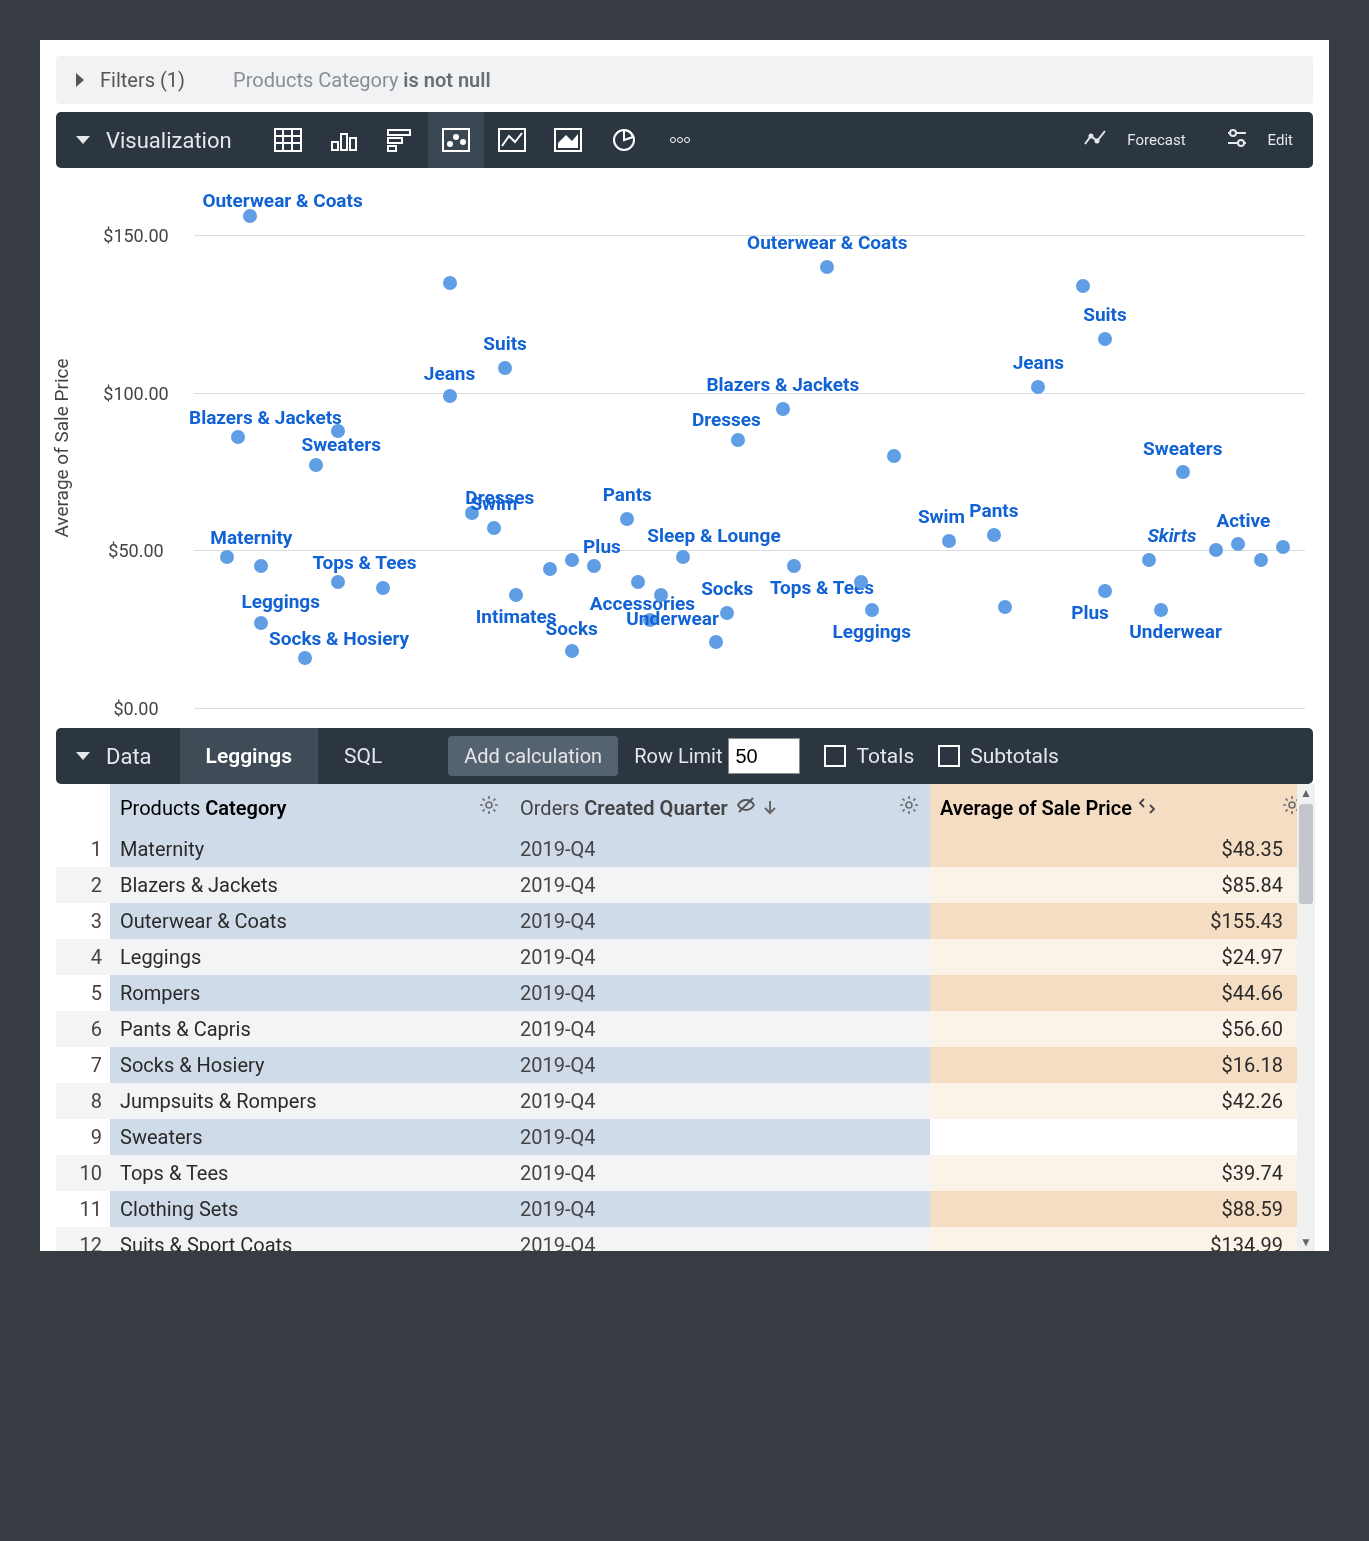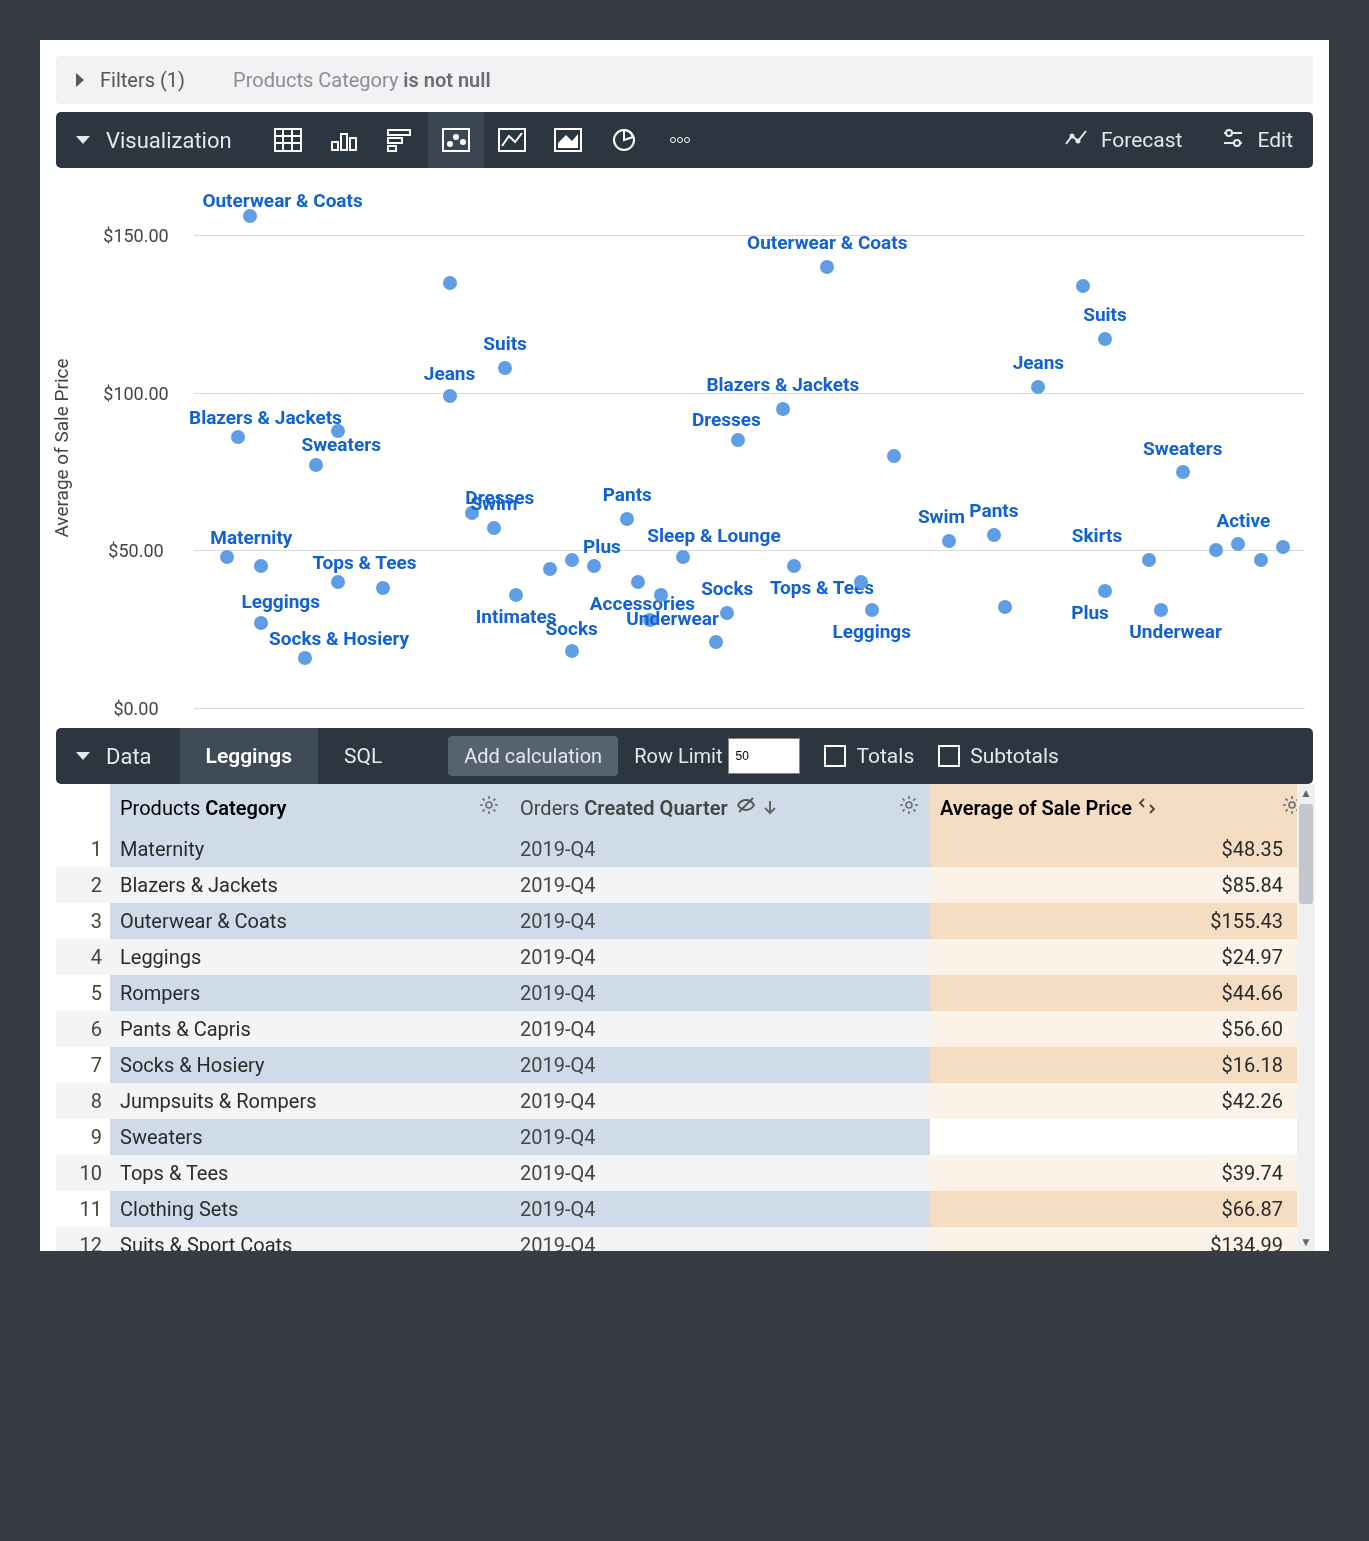--- a/index.html
+++ b/index.html
@@ -58,21 +58,21 @@
   }
   .vis-bar .title, .data-bar .title { font-size: 22px; margin-right: 28px; }
   .icon-btn {
     width: 56px; height: 56px;
     display:flex; align-items:center; justify-content:center;
     cursor: pointer;
   }
   .icon-btn.active { background: #3a4752; }
   .icon-btn svg { stroke:#fff; fill:none; }
   .vis-right { margin-left:auto; display:flex; align-items:center; gap:40px;}
-  .vis-right .btn { display:flex; align-items:center; gap:13px; cursor:pointer; font-size:21px;}
+  .vis-right .btn { display:flex; align-items:center; gap:20px; cursor:pointer; font-size:15px;}
   .forecast-icon svg, .settings-icon svg { stroke:#e5e7ea; }
 
   
   .chart-area {
     margin: 20px 24px 20px 44px;
     position: relative;
   }
   .ylabel {
     position: absolute;
     left: -34px; top: 50%;
@@ -97,21 +97,21 @@
     white-space:nowrap;
     transform:translate(-50%,-0%);
   }
 
   
   .data-bar { margin-top:8px; }
   .data-tab { padding: 0 26px; height:56px; display:flex; align-items:center; font-size:21px; cursor:pointer; }
   .data-tab.active { background:#3f4c57; font-weight:600; color:#fff;}
   .calc-btn { background:#556270; padding:8px 16px; border-radius:4px; cursor:pointer; font-size:20px; }
   .row-limit-ctl { margin-left:16px; display:flex; align-items:center; gap:6px;}
-  .row-limit-input { width:72px; height:36px; font-size:12px; padding:0 6px; border:1px solid #888; }
+  .row-limit-input { width:72px; height:36px; font-size:20px; padding:0 6px; border:1px solid #888; }
   .checkbox-ctl { margin-left:24px; display:flex; align-items:center; gap:10px; cursor:pointer; font-size:21px;}
   .faux-checkbox { width:22px;height:22px;border:2px solid #fff; background:transparent; }
 
   
   .grid-wrap { margin:0 16px 0 16px; position:relative; }
   .grid-header { display:flex; font-size:20px; }
   .hcell { padding:10px 10px; position:relative; display:flex; align-items:center;}
   .hcell .gear { margin-left:auto; }
   .row-index-col { width:54px; }
   .col-cat { flex: 0 0 400px; background:#d0dbea; font-weight:400;}
@@ -313,21 +313,21 @@
         <div class="plabel" style="left: 799.92px; top: 310.667px;">Pants</div>
         <div class="point" style="left: 811.03px; top: 419.152px;"></div>
         <div class="point" style="left: 844.36px; top: 198.545px;"></div>
         <div class="plabel" style="left: 844.36px; top: 162.545px;">Jeans</div>
         <div class="point" style="left: 888.8px; top: 97.697px;"></div>
         <div class="point" style="left: 911.02px; top: 151.273px;"></div>
         <div class="plabel" style="left: 911.02px; top: 115.273px;">Suits</div>
         <div class="point" style="left: 911.02px; top: 403.394px;"></div>
         <div class="plabel" style="left: 896.02px; top: 413.394px;">Plus</div>
         <div class="point" style="left: 955.46px; top: 371.879px;"></div>
-        <div class="plabel" style="left: 903px; top: 335.879px;">Skirts</div>
+        <div class="plabel" style="left: 978px; top: 335.879px; font-style: italic;">Skirts</div>
         <div class="point" style="left: 966.57px; top: 422.303px;"></div>
         <div class="plabel" style="left: 981.57px; top: 432.303px;">Underwear</div>
         <div class="point" style="left: 988.79px; top: 283.636px;"></div>
         <div class="plabel" style="left: 988.79px; top: 248.636px;">Sweaters</div>
         <div class="point" style="left: 1022.12px; top: 362.424px;"></div>
         <div class="point" style="left: 1044.34px; top: 356.121px;"></div>
         <div class="plabel" style="left: 1049.34px; top: 321.121px;">Active</div>
         <div class="point" style="left: 1066.56px; top: 371.879px;"></div>
         <div class="point" style="left: 1088.78px; top: 359.273px;"></div>
       </div>
@@ -452,21 +452,21 @@
         <div class="grow">
           <div class="gcell row-index-col">10</div>
           <div class="gcell col-cat">Tops &amp; Tees</div>
           <div class="gcell col-q">2019-Q4</div>
           <div class="gcell col-v">$39.74</div>
         </div>
         <div class="grow">
           <div class="gcell row-index-col">11</div>
           <div class="gcell col-cat">Clothing Sets</div>
           <div class="gcell col-q">2019-Q4</div>
-          <div class="gcell col-v">$66.87</div>
+          <div class="gcell col-v">$88.59</div>
         </div>
         <div class="grow">
           <div class="gcell row-index-col">12</div>
           <div class="gcell col-cat">Suits &amp; Sport Coats</div>
           <div class="gcell col-q">2019-Q4</div>
           <div class="gcell col-v">$134.99</div>
         </div>
       </div>
     <div class="vscroll">
       <span class="arrow">▲</span>

